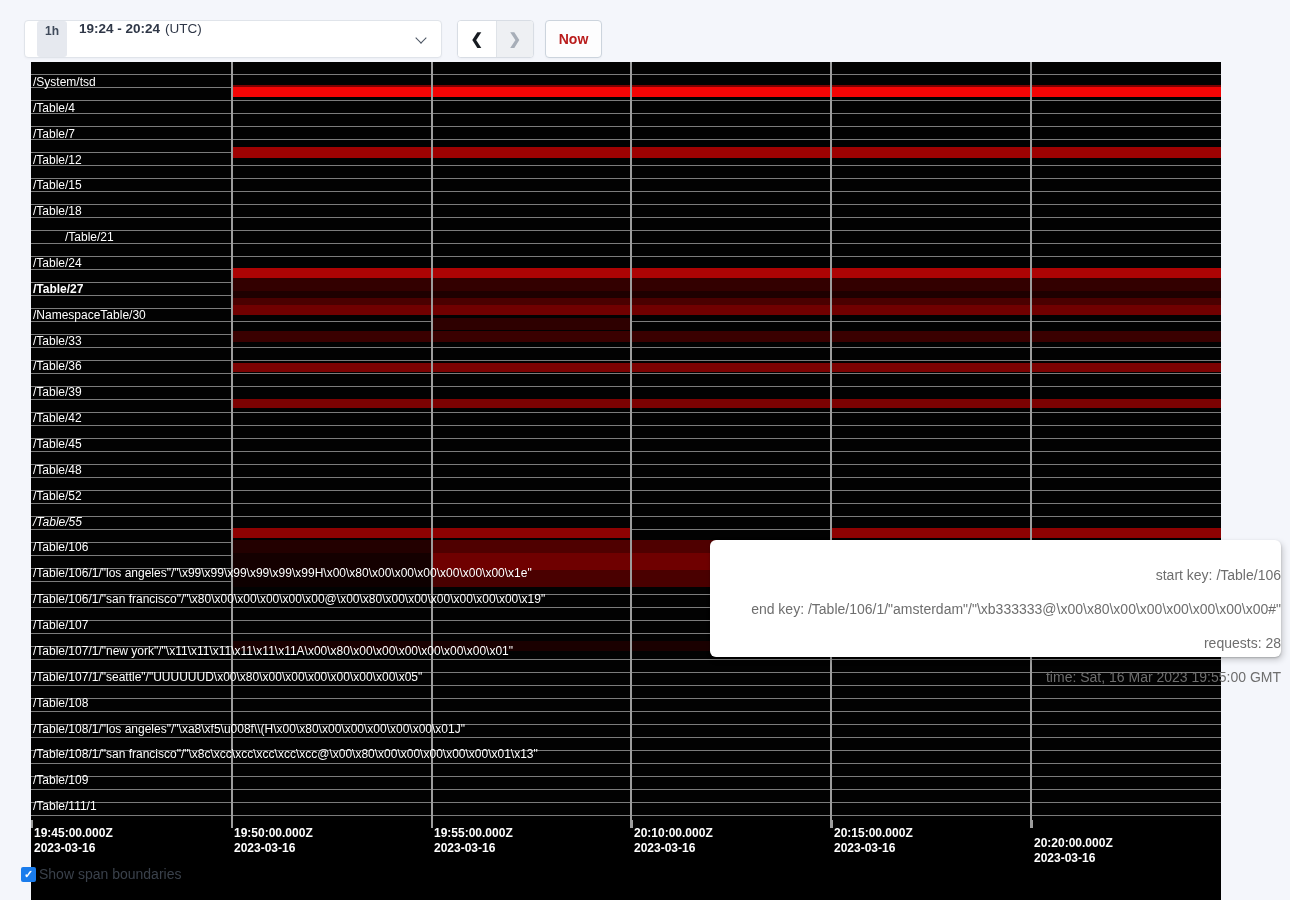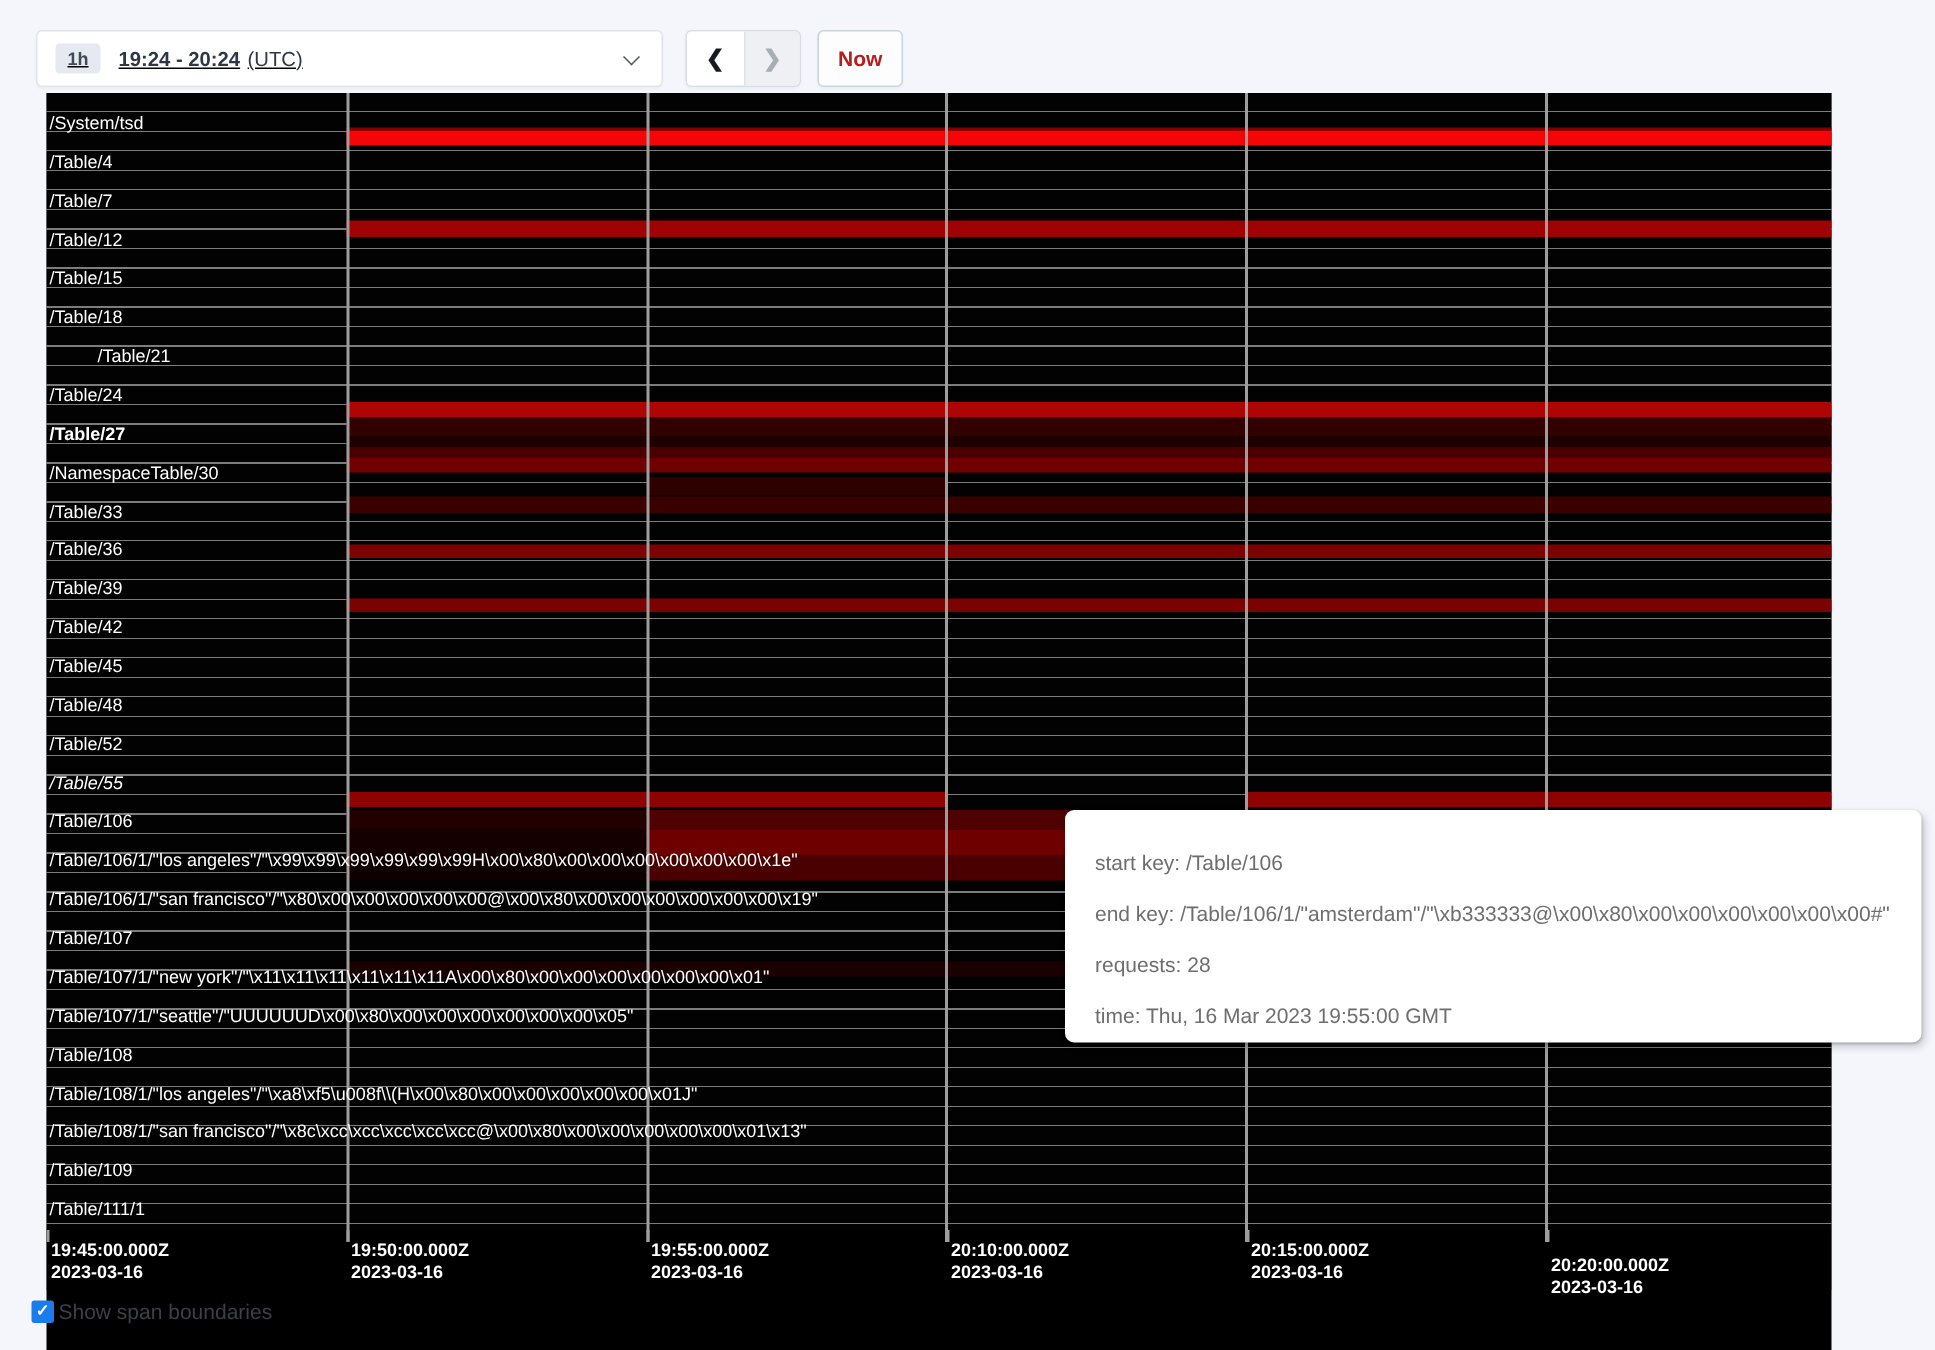--- a/index.html
+++ b/index.html
@@ -4,23 +4,22 @@
 <style>
   * { margin:0; padding:0; box-sizing:border-box; }
   html,body { width:1290px; height:900px; }
   body { font-family:"Liberation Sans", sans-serif; background:#f4f6fb; position:relative; overflow:hidden; }
 
   
   .toolbar { position:absolute; left:0; top:0; width:1290px; height:62px; }
   .time-selector {
     position:absolute; left:24px; top:20px; width:418px; height:38px;
     background:#ffffff; border:1px solid #e0e4ea; border-radius:4px;
-    display:flex; align-items:center; padding:0 12px; cursor:pointer;
+    display:flex; padding:0 12px; cursor:pointer;
     box-shadow:0 1px 2px rgba(40,50,70,0.04);
-    text-decoration:underline;
   }
   .range-badge {
     background:#e6e9ef; color:#3f4a5a; font-size:12px; font-weight:700;
     padding:3px 8px; border-radius:3px; margin-right:12px;
   }
   .range-text { font-size:13.5px; font-weight:700; color:#2f3747; }
   .range-suffix { font-size:13.5px; font-weight:400; color:#2f3747; margin-left:5px; }
   .selector-chevron {
     position:absolute; right:16px; top:13px; width:8px; height:8px;
     border-right:1.6px solid #4a5462; border-bottom:1.6px solid #4a5462;
@@ -56,24 +55,25 @@
   .row-label {
     position:absolute; left:2px; z-index:4; color:#ffffff; font-size:12px;
     line-height:13px; white-space:nowrap; height:13px;
   }
   .axis-strip { position:absolute; left:0; top:758px; width:1190px; height:40px; background:#000; z-index:2; }
   .axis-tick { position:absolute; top:0; width:2px; height:8px; background:#9d9d9d; }
   .axis-label { position:absolute; top:6px; color:#ffffff; font-size:12px; font-weight:700; line-height:15px; white-space:nowrap; }
 
   
   .tooltip {
-    position:absolute; left:710px; top:540px; width:571px; height:155px;
+    position:absolute; left:710px; top:540px; width:571px; height:117px;
     background:#ffffff; border-radius:6px; z-index:10;
     box-shadow:0 1px 2px rgba(0,0,0,0.22), 2px 3px 6px rgba(0,0,0,0.18);
     padding:18px 0 0 20px;
+    text-align:right;
   }
   .tooltip .tip-line { font-size:14px; color:#6e6e6e; line-height:34px; white-space:nowrap; }
 
   
   .footer-row { position:absolute; left:21px; top:866px; display:flex; align-items:center; }
   .checkbox {
     width:15px; height:15px; background:#1a7cec; border-radius:2px; cursor:pointer;
     color:#fff; font-size:11px; font-weight:700; line-height:15px; text-align:center;
   }
   .checkbox-label { font-size:14px; color:#3a414b; margin-left:3px; }
@@ -188,19 +188,19 @@
         <div>20:20:00.000Z</div>
         <div>2023-03-16</div>
       </div>
     </div>
 </div>
 
 <div class="tooltip">
   <div class="tip-line">start key: /Table/106</div>
   <div class="tip-line">end key: /Table/106/1/"amsterdam"/"\xb333333@\x00\x80\x00\x00\x00\x00\x00\x00#"</div>
   <div class="tip-line">requests: 28</div>
-  <div class="tip-line">time: Thu, 16 Mar 2023 19:55:00 GMT</div>
+  <div class="tip-line">time: Sat, 16 Mar 2023 19:55:00 GMT</div>
 </div>
 
 <div class="footer-row">
   <div class="checkbox">✓</div>
   <span class="checkbox-label">Show span boundaries</span>
 </div>
 
 </body></html>

